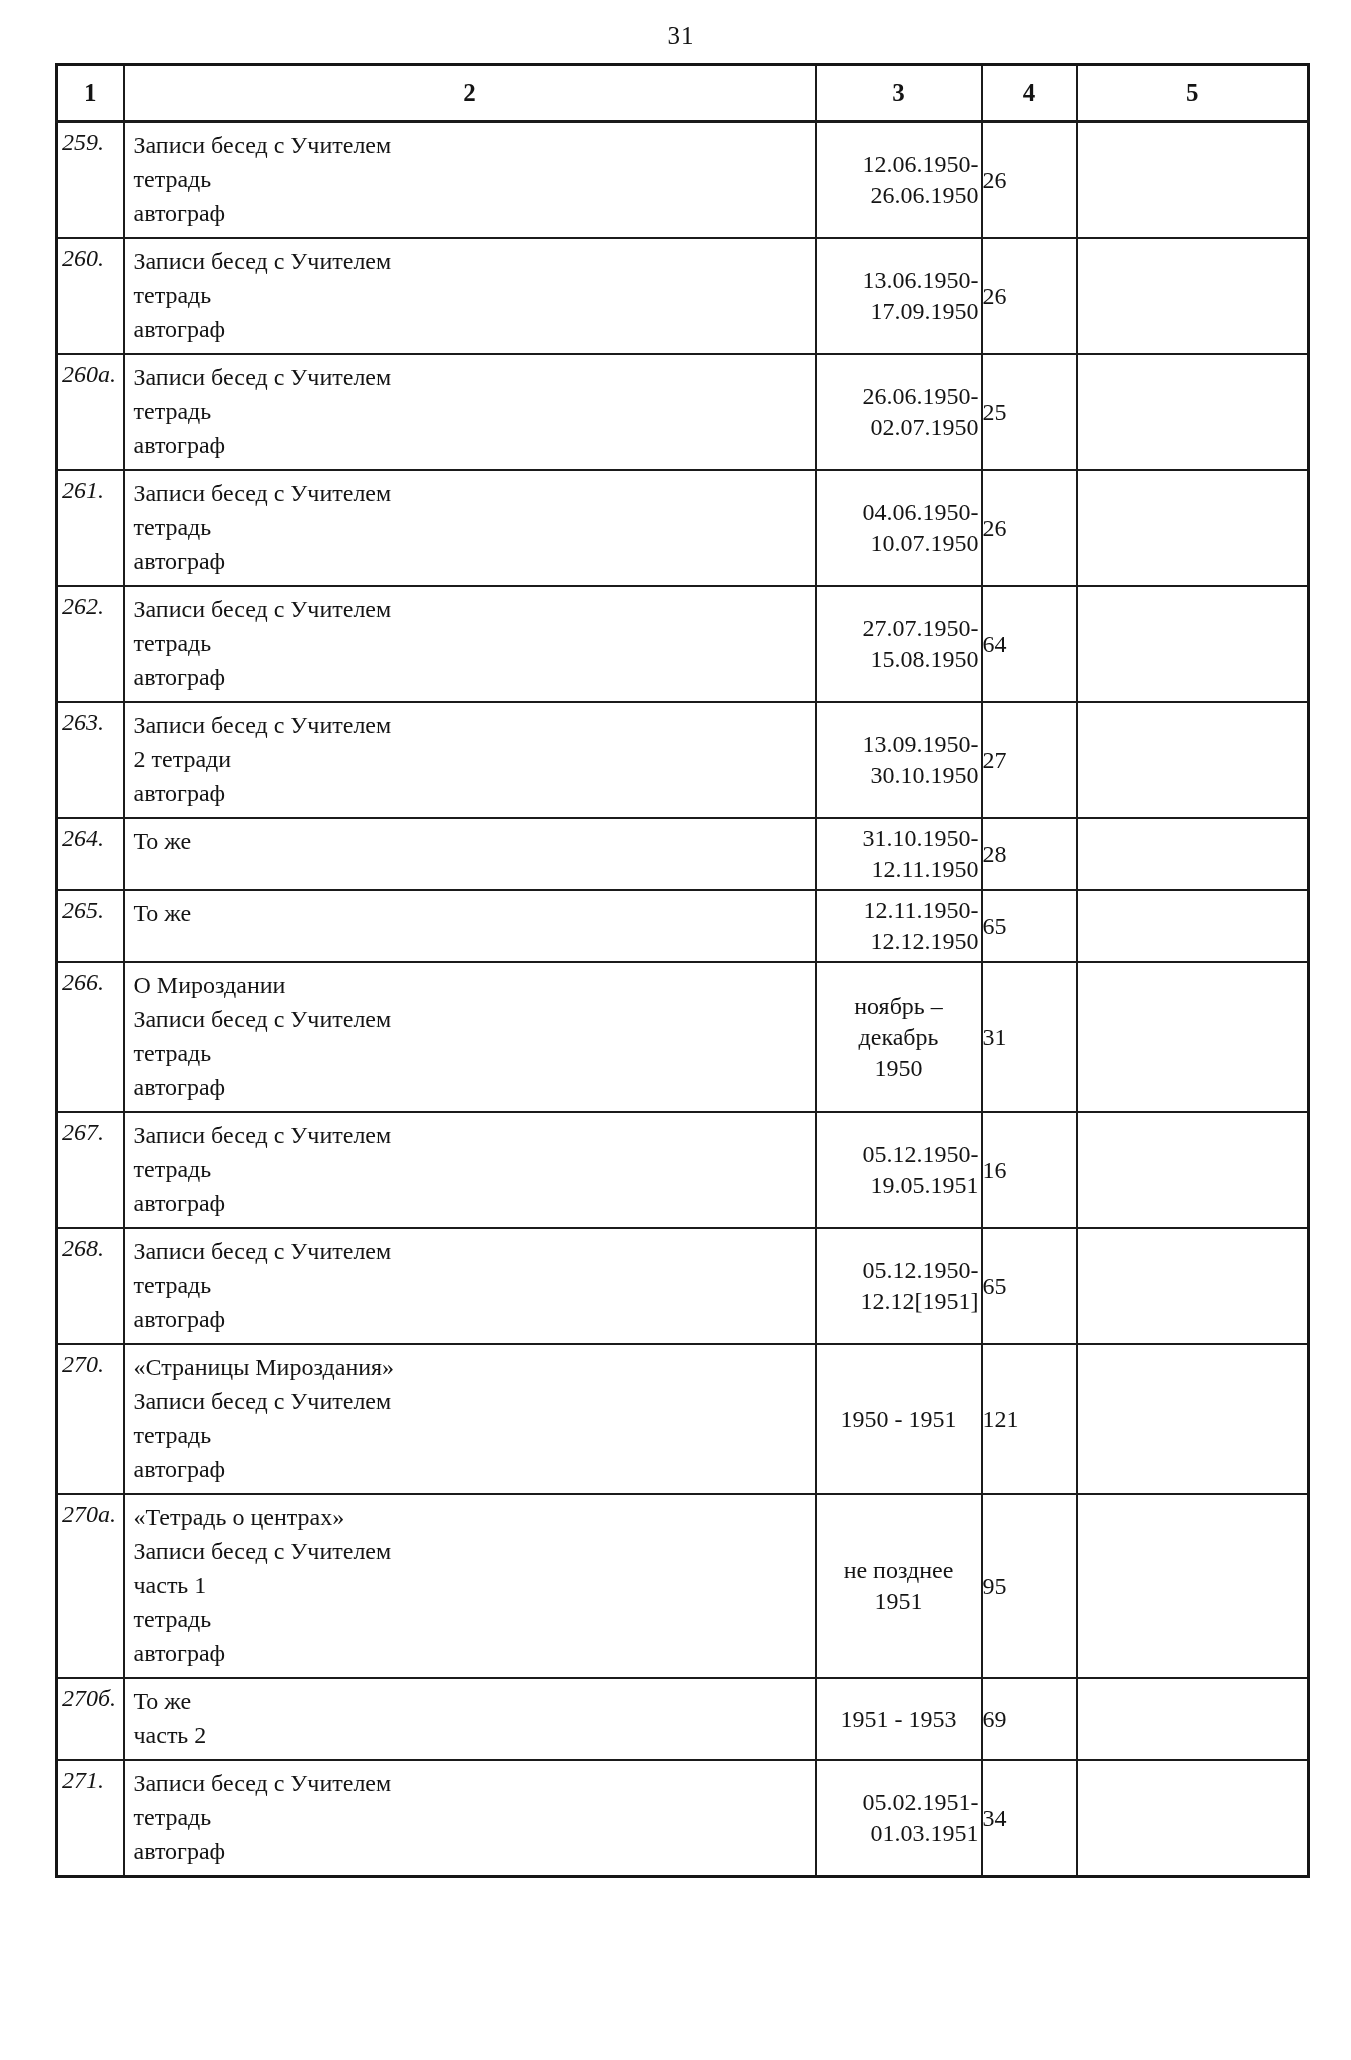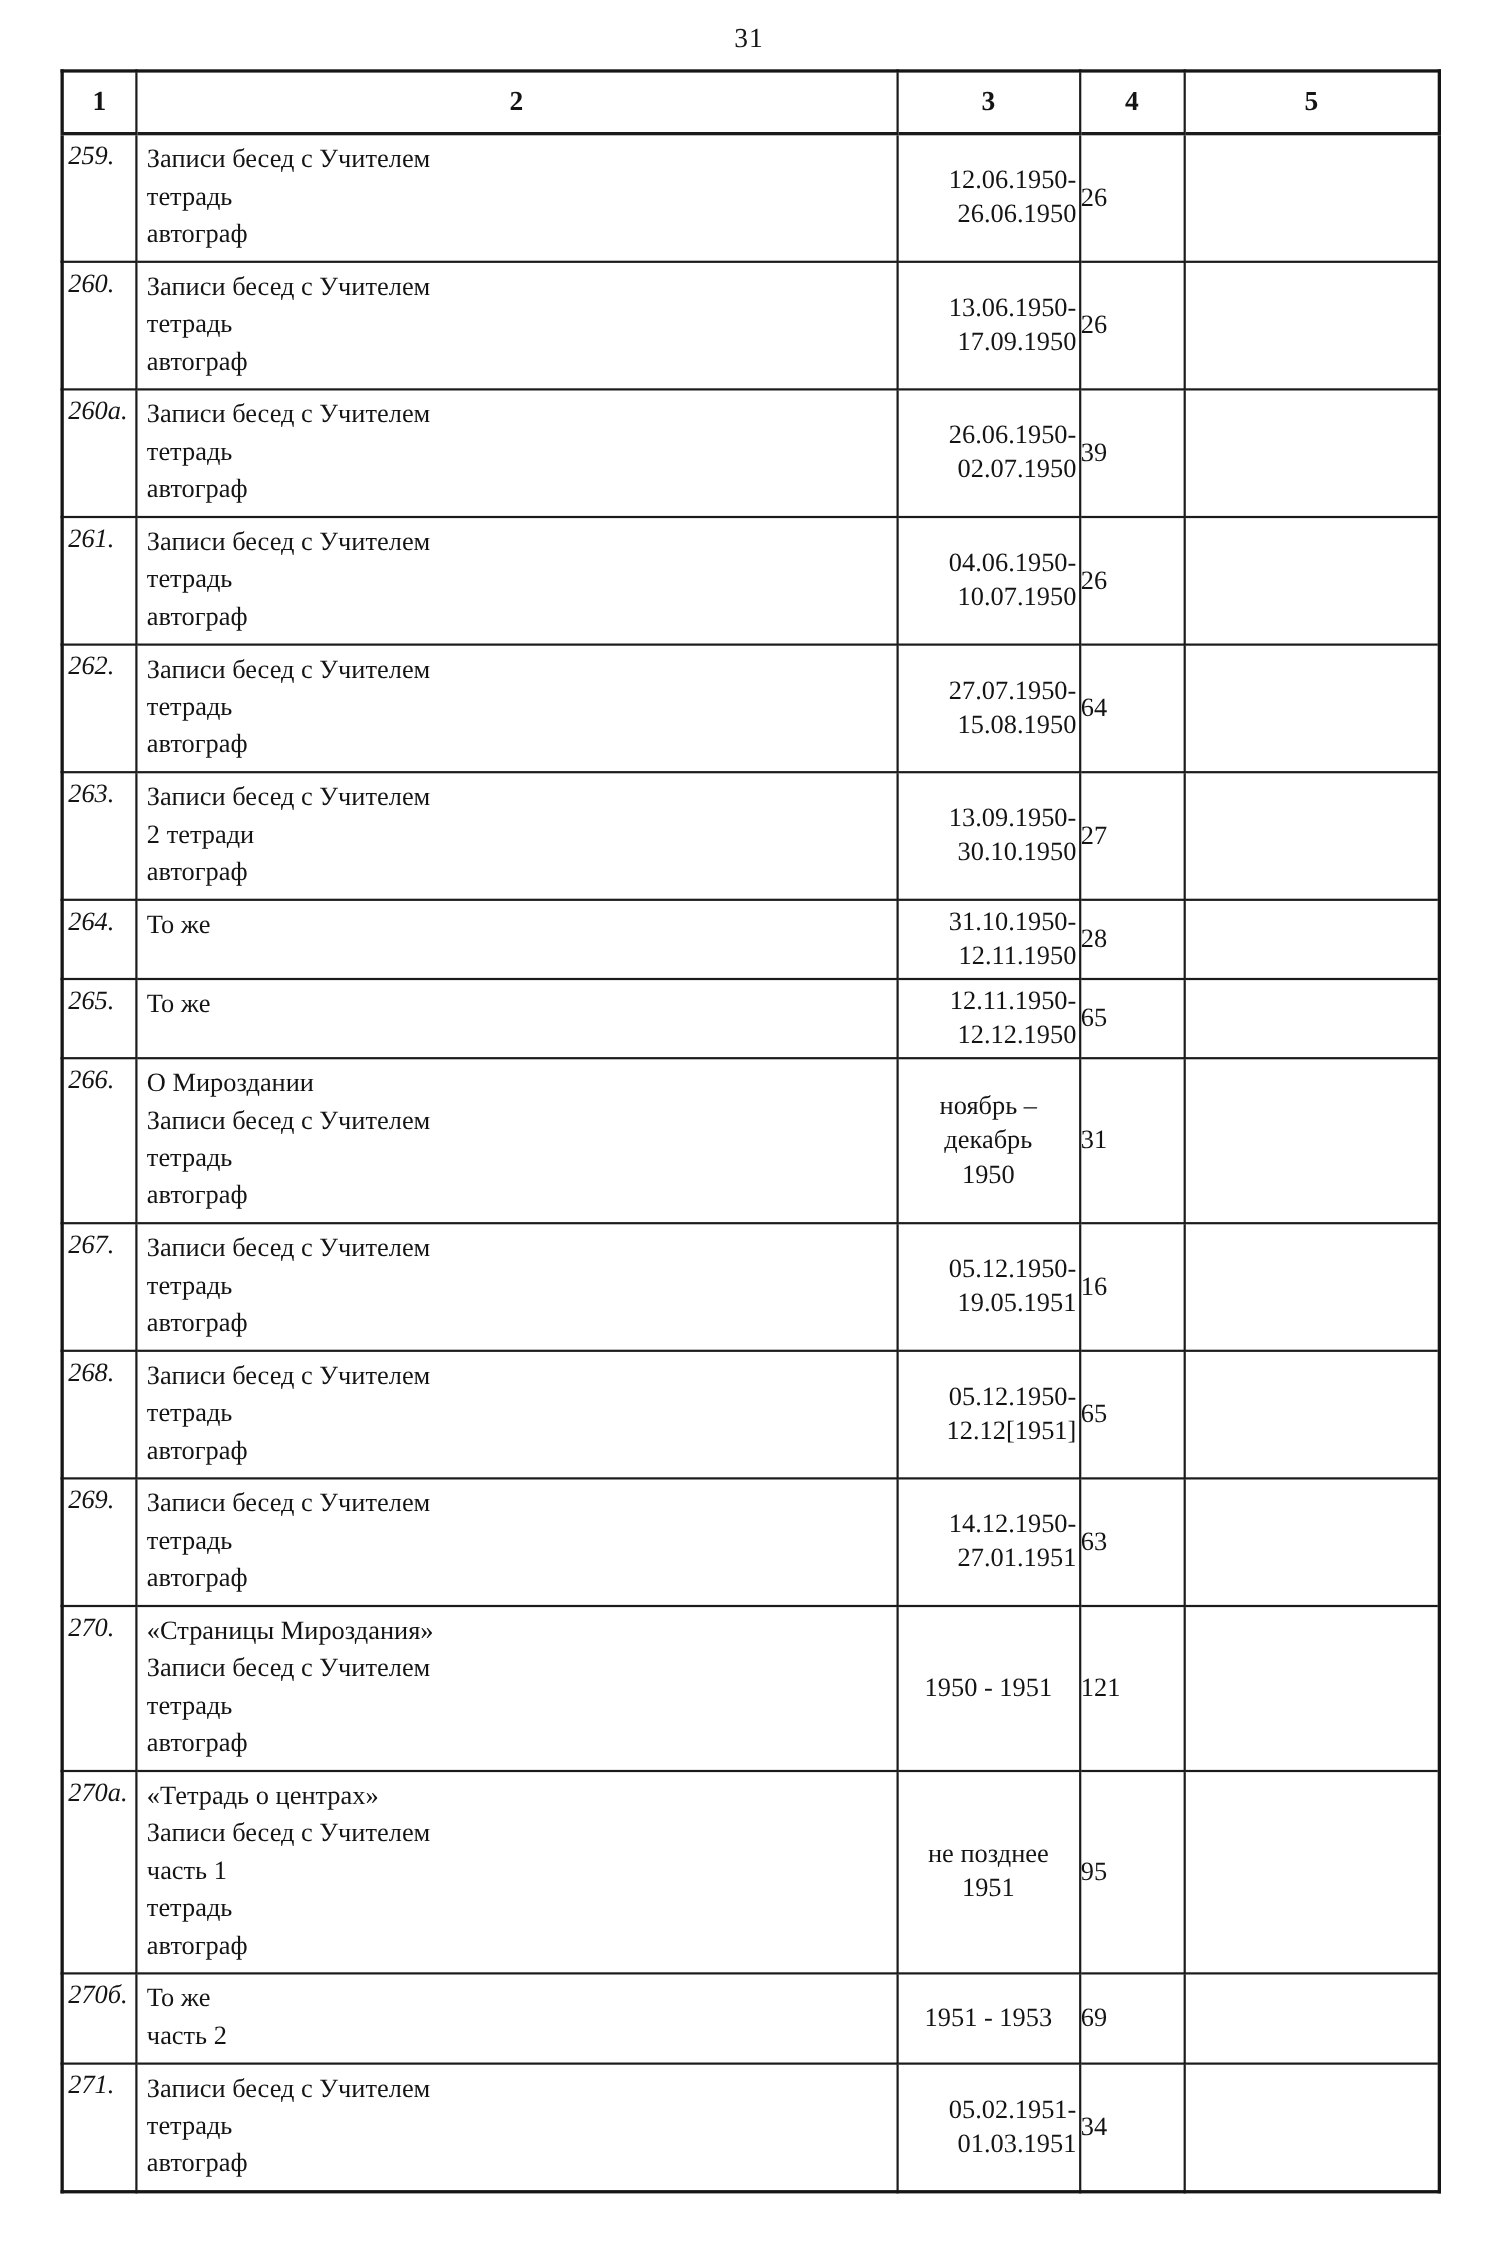--- a/index.html
+++ b/index.html
@@ -140,21 +140,21 @@
     <td class="c1">260а.</td>
     <td class="c2">
           <div class="line">Записи бесед с Учителем</div>
           <div class="line">тетрадь</div>
           <div class="line">автограф</div>
         </td>
     <td class="c3">
           <div class="line">26.06.1950-</div>
           <div class="line">02.07.1950</div>
         </td>
-    <td class="c4">39</td>
+    <td class="c4">25</td>
     <td class="c5"></td>
   </tr>
       <tr>
     <td class="c1">261.</td>
     <td class="c2">
           <div class="line">Записи бесед с Учителем</div>
           <div class="line">тетрадь</div>
           <div class="line">автограф</div>
         </td>
     <td class="c3">
@@ -254,34 +254,20 @@
           <div class="line">автограф</div>
         </td>
     <td class="c3">
           <div class="line">05.12.1950-</div>
           <div class="line">12.12[1951]</div>
         </td>
     <td class="c4">65</td>
     <td class="c5"></td>
   </tr>
       <tr>
-    <td class="c1">269.</td>
-    <td class="c2">
-          <div class="line">Записи бесед с Учителем</div>
-          <div class="line">тетрадь</div>
-          <div class="line">автограф</div>
-        </td>
-    <td class="c3">
-          <div class="line">14.12.1950-</div>
-          <div class="line">27.01.1951</div>
-        </td>
-    <td class="c4">63</td>
-    <td class="c5"></td>
-  </tr>
-      <tr>
     <td class="c1">270.</td>
     <td class="c2">
           <div class="line">«Страницы Мироздания»</div>
           <div class="line">Записи бесед с Учителем</div>
           <div class="line">тетрадь</div>
           <div class="line">автограф</div>
         </td>
     <td class="c3 center">
           <div class="line">1950 - 1951</div>
         </td>

